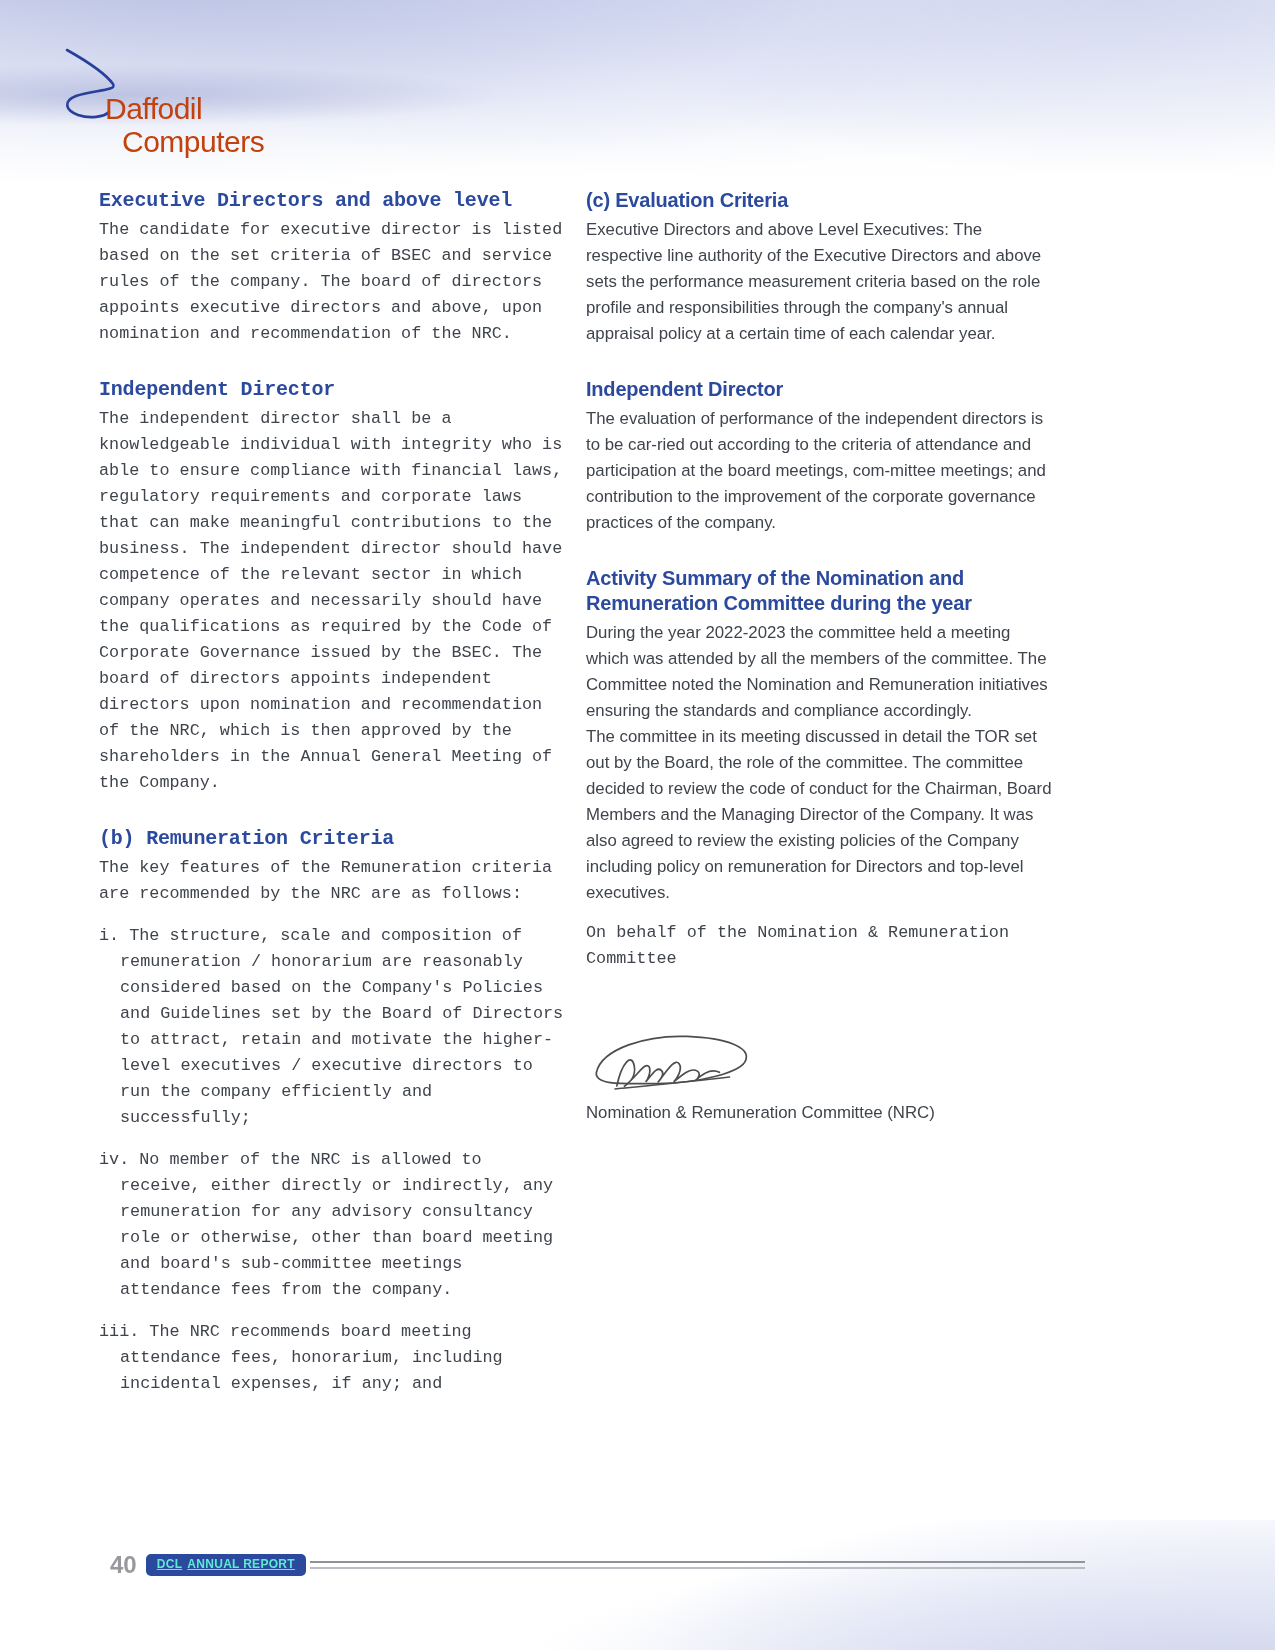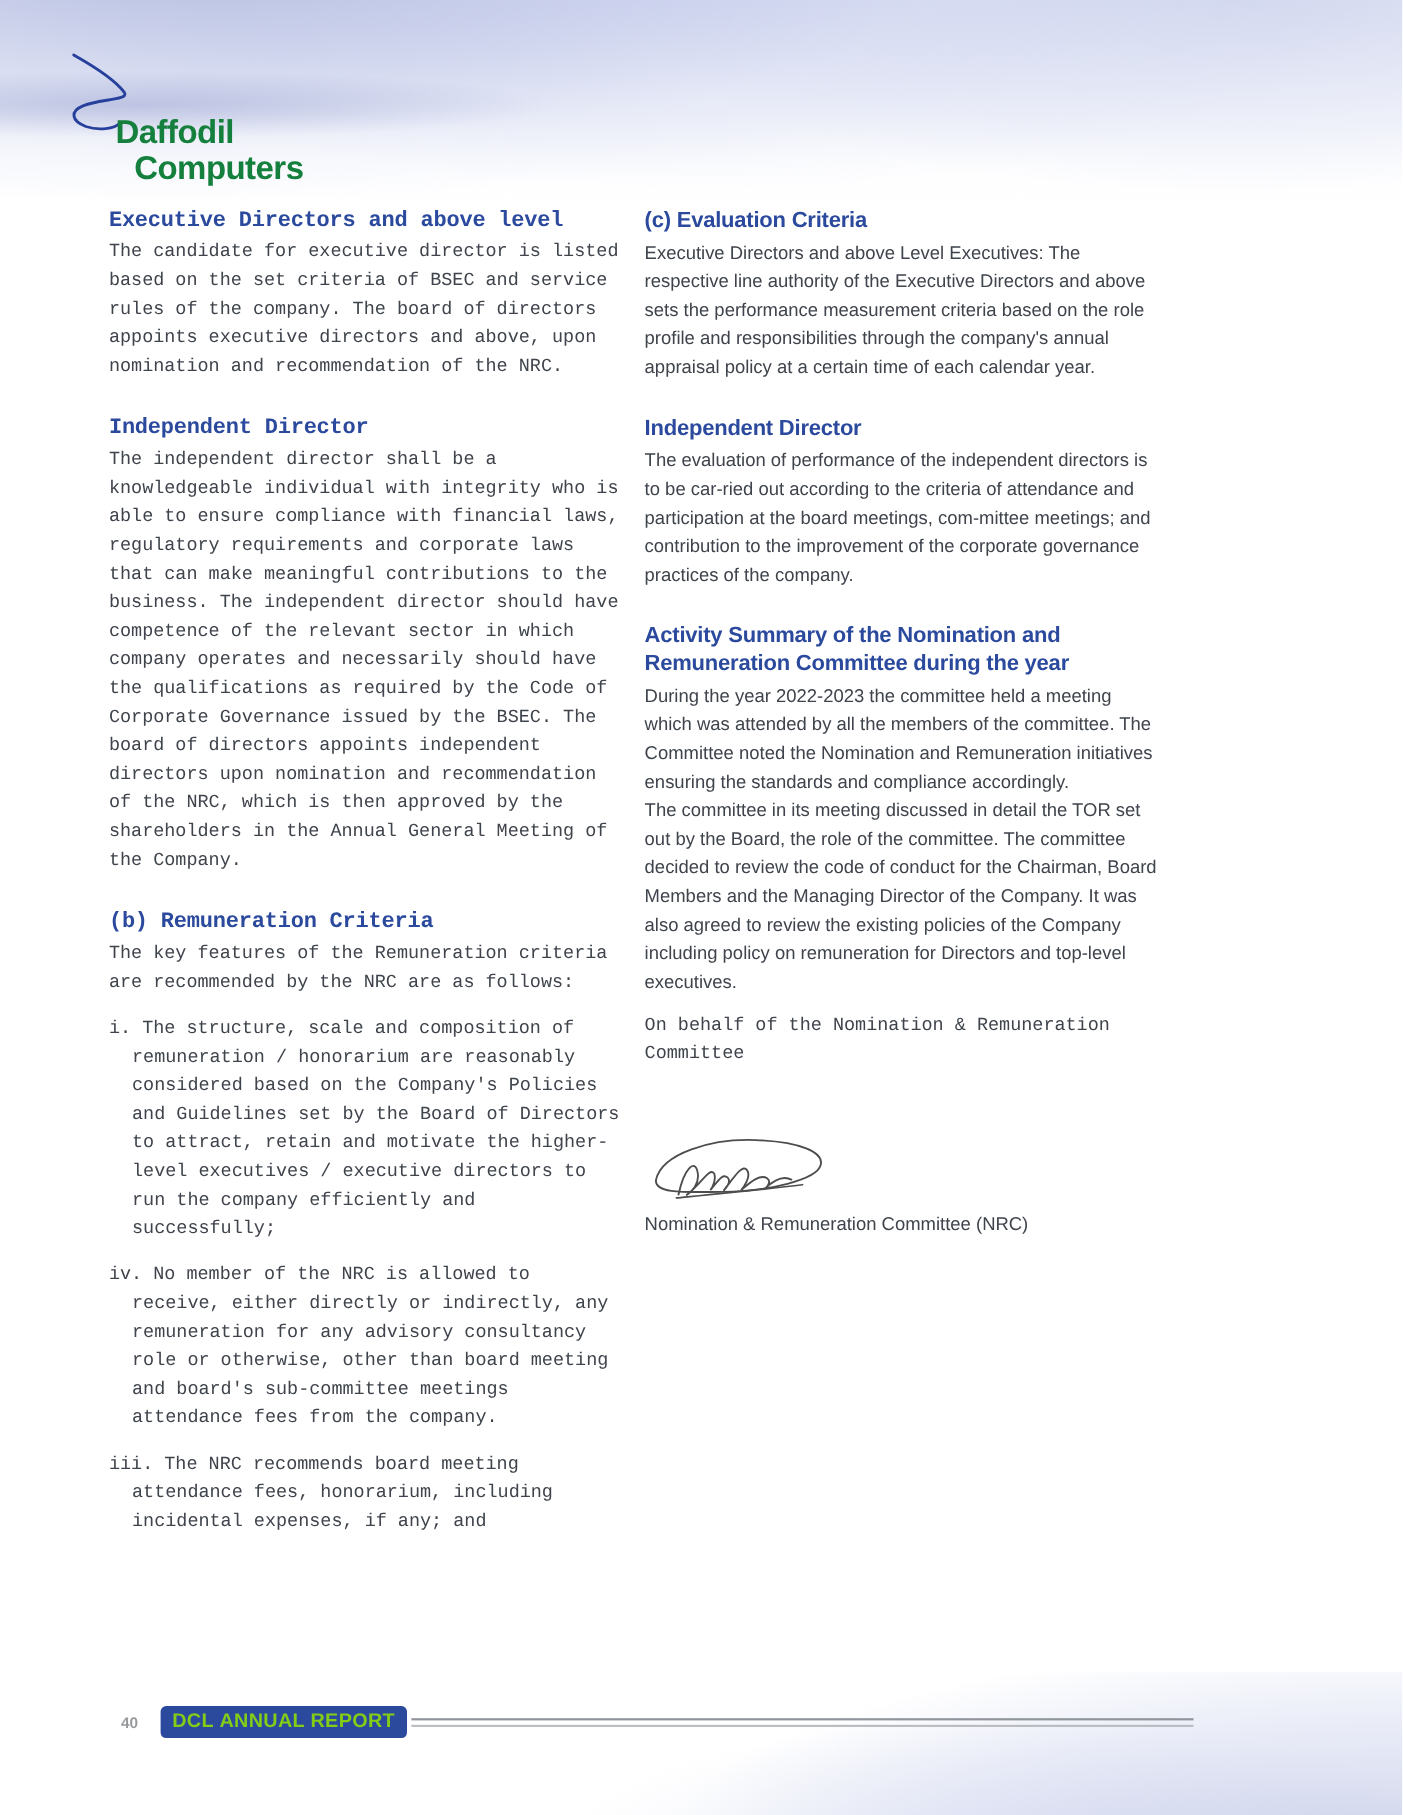--- a/index.html
+++ b/index.html
@@ -22,22 +22,22 @@
       linear-gradient(180deg, rgba(216,221,242,.55) 0%, rgba(228,231,246,.34) 45%, rgba(244,246,252,.14) 75%, transparent 100%);
   }
   .wash-bottom{
     position:absolute;left:0;bottom:0;width:1275px;height:130px;pointer-events:none;
     background:
       radial-gradient(72% 190% at 100% 115%, rgba(148,159,210,.42) 0%, rgba(190,198,233,.30) 45%, transparent 72%),
       radial-gradient(46% 130% at 72% 125%, rgba(176,186,226,.26) 0%, transparent 70%);
   }
   
   .flourish{position:absolute;left:57px;top:47px;}
-  .logo{position:absolute;left:105px;top:104px;line-height:33px;
-        color:#15803d;font-weight:700;font-size:30px;letter-spacing:-0.5px;}
+  .logo{position:absolute;left:105px;top:92px;line-height:33px;
+        color:#c2410c;font-weight:400;font-size:30px;letter-spacing:-0.5px;}
   .logo .l2{padding-left:17px;}
   
   .col{position:absolute;top:188px;width:468px;font-size:16.8px;line-height:26px;}
   .col.left{left:99px;font-family:Liberation Mono, monospace;}
   .col.right{left:586px;}
   .col h2{
     font-size:20px;line-height:25px;margin:30px 0 4px 0;
     color:#2b4a9e;font-weight:700;letter-spacing:-0.2px;
   }
   .col h2.first{margin-top:0;}
@@ -46,24 +46,24 @@
   .li{padding-left:21px;text-indent:-21px;margin-top:16px;}
   .list{margin-top:0;}
   
   .signature{margin-top:58px;}
   .sig-title{font-weight:700;color:#33383f;margin-top:8px;}
   
   .footer{
     position:absolute;left:110px;top:1551px;width:975px;
     display:flex;align-items:center;
   }
-  .page-num{color:#97999d;font-weight:800;font-size:14px;margin-right:20px;}
+  .page-num{color:#97999d;font-weight:800;font-size:24px;margin-right:9px;}
   .badge{
-    background:#2b4a9e;color:#84cc16;border-radius:5px;
-    padding:3px 11px 5px 11px;font-size:18px;letter-spacing:.3px;white-space:nowrap;
+    background:#2b4a9e;color:#5eead4;border-radius:5px;
+    padding:3px 11px 5px 11px;font-size:12px;letter-spacing:.3px;white-space:nowrap;text-decoration:underline;
   }
   .badge .b{font-weight:800;}
   .badge .r{font-weight:600;margin-left:5px;}
   .rule{
     flex:1 1 auto;height:4px;margin-left:4px;
     border-top:2px solid #90949b;border-bottom:2px solid #babdc2;
   }
 </style>
 </head>
 <body>

